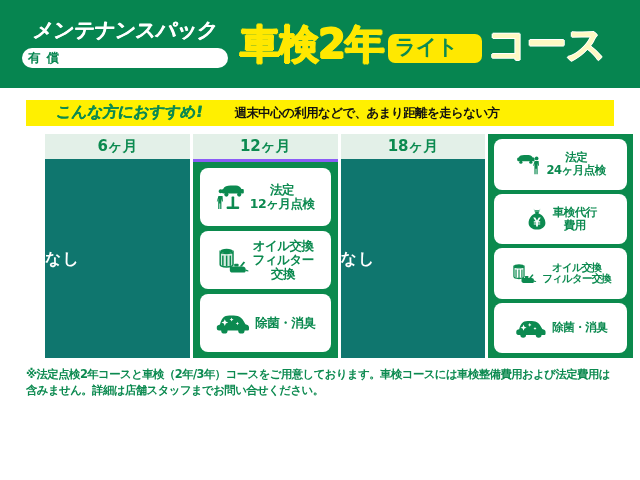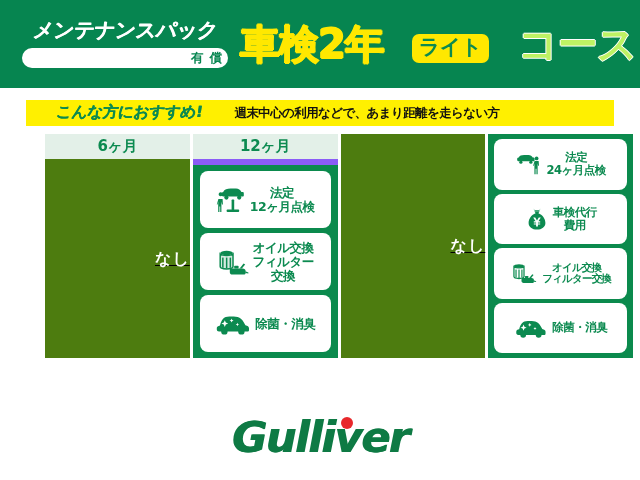--- a/index.html
+++ b/index.html
@@ -18,45 +18,44 @@
     width:222px;margin-left:14px;display:flex;flex-direction:column;
     align-items:center;justify-content:center;
   }
   .mp-title{
     color:#ffffff;font-weight:bold;font-size:20.5px;letter-spacing:-0.5px;
     white-space:nowrap;line-height:1;transform:skewX(-6deg);
     text-shadow:0.5px 0 0 #fff;
   }
   .mp-pill{
     margin-top:8px;width:206px;height:20px;background:#ffffff;border-radius:10px;
-    display:flex;align-items:center;justify-content:flex-end;
+    display:flex;align-items:center;justify-content:flex-start;
   }
   .mp-pill span{
     color:#068550;font-weight:bold;font-size:12.5px;letter-spacing:6px;
     text-indent:6px;line-height:1;
   }
   .hdr-right{
     flex:1;display:flex;align-items:center;justify-content:flex-start;
     margin-left:4px;
-    gap:24px;
   }
   .big-yellow{
     color:#FFE800;font-weight:bold;font-size:40px;line-height:1;
     letter-spacing:-1px;white-space:nowrap;
     text-shadow:1px 0 0 #FFE800,-1px 0 0 #FFE800,0 1px 0 #FFE800,0 -1px 0 #FFE800;
   }
   .lite-badge{
     display:inline-flex;align-items:center;justify-content:center;
     background:#FFE800;color:#0C8A50;font-weight:bold;font-size:21px;
-    border-radius:7px;padding:3px 7px 5px 7px;margin:0 5px 0 4px;
+    border-radius:7px;padding:3px 24px 5px 7px;margin:0 5px 0 4px;
     line-height:1;letter-spacing:-0.5px;white-space:nowrap;
     position:relative;top:4px;
   }
   .big-white{
-    color:#bef264;font-weight:bold;font-size:40px;line-height:1;
+    color:#fef9c3;font-weight:bold;font-size:40px;line-height:1;
     letter-spacing:-1px;white-space:nowrap;
     text-shadow:1px 0 0 #fff,-1px 0 0 #fff,0 1px 0 #fff,0 -1px 0 #fff;
   }
 
   
   .reco{
     position:absolute;left:26px;top:100px;width:588px;height:26px;
     background:#FFF000;display:flex;align-items:center;
   }
   .reco-strong{
@@ -74,25 +73,25 @@
          display:flex;gap:3px;padding-left:19px;}
   .col{width:145.5px;display:flex;flex-direction:column;}
   .col-head{
     height:25px;background:#E3F0E8;display:flex;align-items:center;
     justify-content:center;
   }
   .col-head span{
     color:#0C8A50;font-weight:bold;font-size:15px;line-height:1;
     letter-spacing:-0.3px;
   }
-  .col-head.accent{border-bottom:6px solid #8b5cf6;}
+  .col-head.accent{border-bottom:3px solid #8b5cf6;}
   .col-body{flex:1;display:flex;flex-direction:column;}
 
   .body-none{
-    flex:1;background:#4d7c0f;display:flex;align-items:center;justify-content:flex-end;text-decoration:underline;
+    flex:1;background:#0f766e;display:flex;align-items:center;justify-content:flex-start;
   }
   .body-none span{
     color:#ffffff;font-weight:bold;font-size:16px;letter-spacing:1px;line-height:1;
   }
   .body-cards{
     flex:1;background:#0B8A4D;padding:6px 7px;display:flex;flex-direction:column;
     gap:5px;box-sizing:border-box;
   }
   .body-cards.four{gap:4px;padding:5px 6px;}
 
@@ -231,20 +230,23 @@
               </svg>
             </span>
             <span class="lbl">除菌・消臭</span>
           </div>
 
         </div>
       </div>
     </div>
 
     <div class="col">
+      <div class="col-head">
+        <span>18ヶ月</span>
+      </div>
       <div class="col-body">
         <div class="body-none">
           <span>なし</span>
         </div>
       </div>
     </div>
 
     <div class="col">
       <div class="col-body">
         <div class="body-cards four">
@@ -314,19 +316,16 @@
             </span>
             <span class="lbl">除菌・消臭</span>
           </div>
 
         </div>
       </div>
     </div>
 
   </div>
 
-
-  <div class="logo-wrap">
-    <span class="logo">Gulliver</span>
-    <span class="logo-dot" style="left: 340.855px; top: 5px;"></span>
-  </div>
+  <div class="note">※法定点検2年コースと車検（2年/3年）コースをご用意しております。車検コースには車検整備費用および法定費用は含みません。詳細は店舗スタッフまでお問い合せください。</div>
+
 
 </div>
 
 </body></html>

